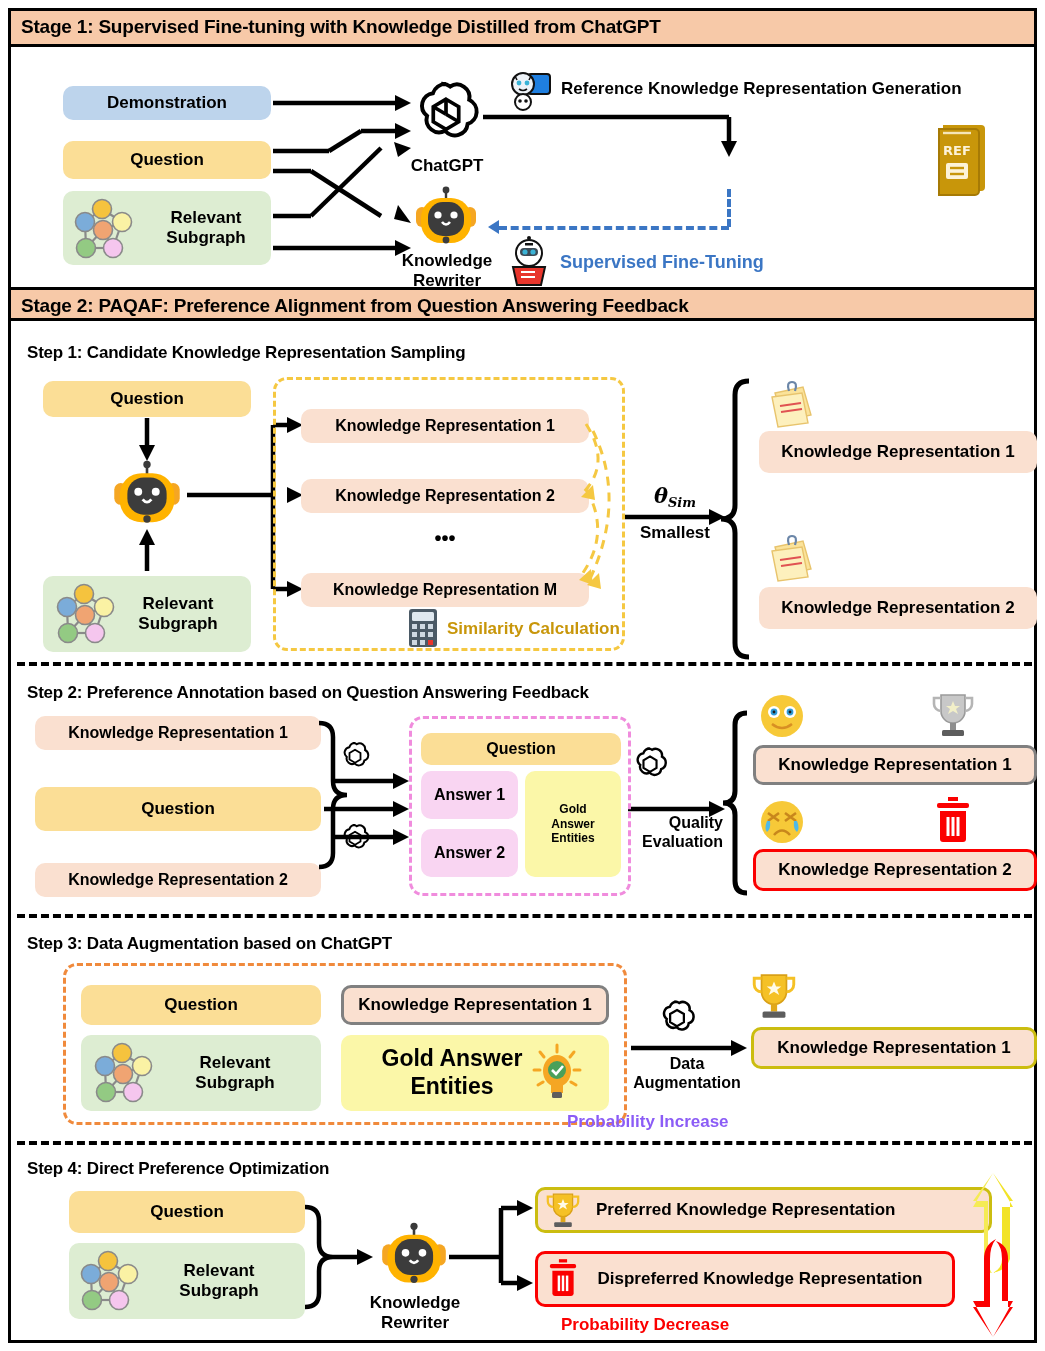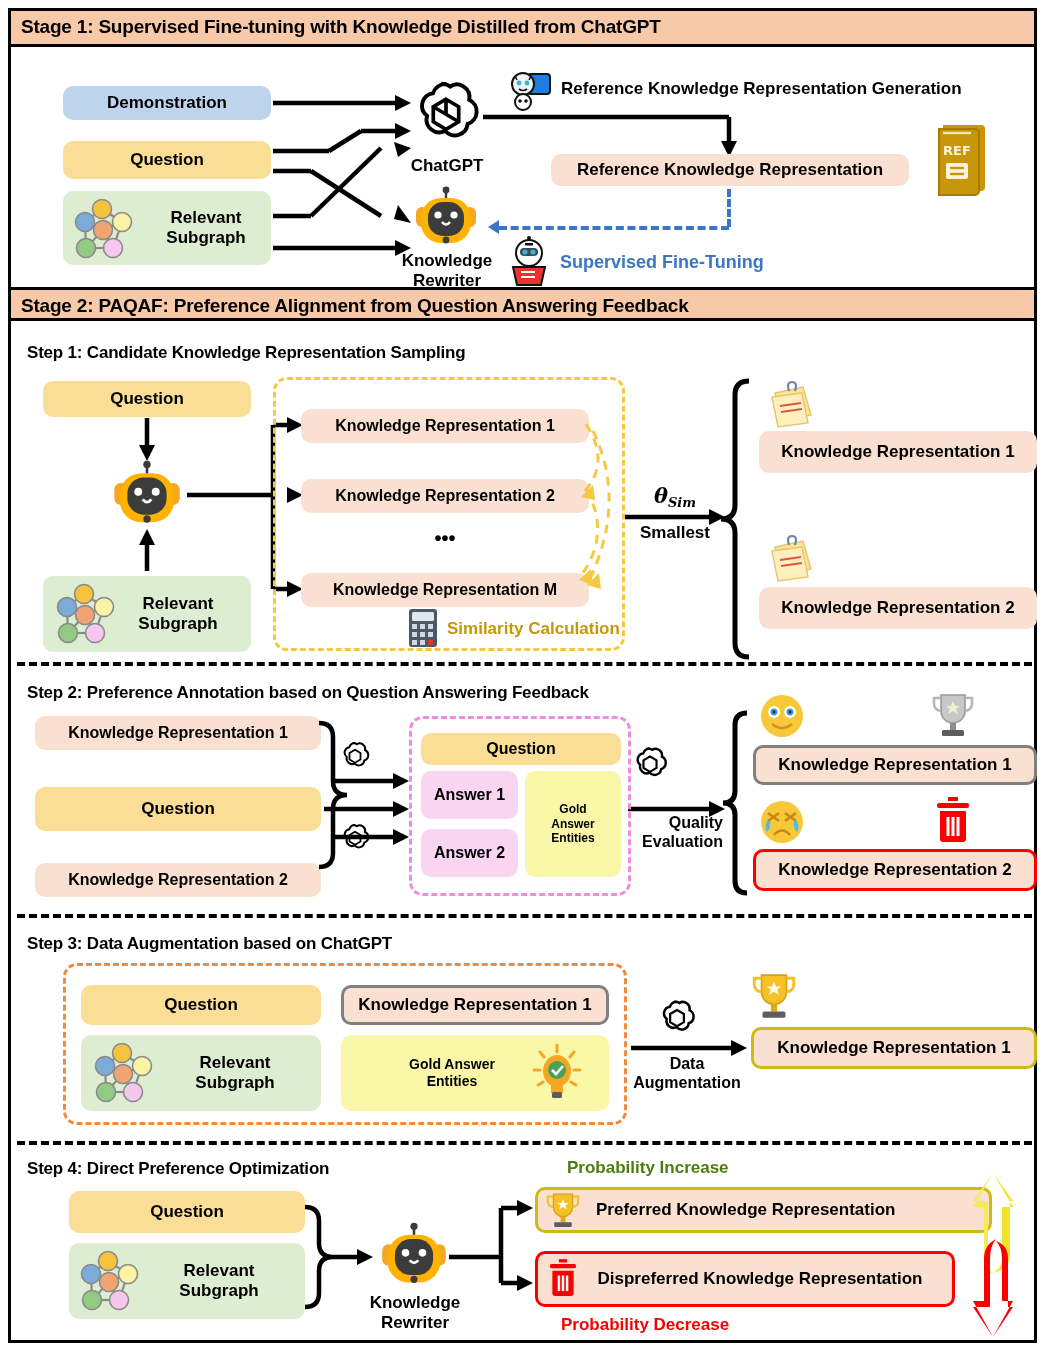--- a/index.html
+++ b/index.html
@@ -179,21 +179,20 @@
       <circle cx="19" cy="12" r="2.4" fill="#3ab3d6"></circle>
     <path d="M11 18 q4 3 8 0" stroke="#111" stroke-width="1.6" fill="none"></path>
     <circle cx="15" cy="31" r="8" fill="#fff" stroke="#111" stroke-width="2"></circle>
     <circle cx="12" cy="30" r="1.8" fill="#111"></circle>
       <circle cx="18" cy="30" r="1.8" fill="#111"></circle>
     <line x1="7" y1="5" x2="9" y2="9" stroke="#111" stroke-width="1.6"></line>
     <line x1="23" y1="5" x2="21" y2="9" stroke="#111" stroke-width="1.6"></line>
   </svg>
   <div class="label" style="left:550px; top:68px; font-size:17px;">Reference Knowledge Representation Generation</div>
 
-  <div class="box peach" style="left:540px; top:143px; width:358px; height:32px; font-size:17px;">Reference Knowledge Representation</div>
 
   <svg class="svg-layer" style="left:922px; top:108px;" width="58" height="78" viewBox="0 0 58 78">
     <path d="M10 6 h38 a4 4 0 0 1 4 4 v58 a4 4 0 0 1 -4 4 h-38 z" fill="#c8960a"></path>
     <path d="M6 10 h36 a4 4 0 0 1 4 4 v58 a4 4 0 0 1 -4 4 h-36 z" fill="#c8960a" stroke="#a67a05" stroke-width="2"></path>
     <path d="M10 14 h28" stroke="#f5e6b8" stroke-width="2.4"></path>
     <rect x="13" y="24" width="23" height="14" fill="none"></rect>
     <text x="24" y="36" font-family="DejaVu Sans, sans-serif" font-size="13" font-weight="bold" fill="#fdf3d8" text-anchor="middle">REF</text>
     <rect x="13" y="44" width="22" height="16" rx="2" fill="#fdf3d8"></rect>
     <line x1="17" y1="49" x2="31" y2="49" stroke="#c8960a" stroke-width="2.4"></line>
     <line x1="17" y1="55" x2="31" y2="55" stroke="#c8960a" stroke-width="2.4"></line>
@@ -480,21 +479,21 @@
       <circle cx="16" cy="26" r="9.5" fill="#7bacd9"></circle>
         <circle cx="33" cy="13" r="9.5" fill="#f5c33e"></circle>
       <circle cx="53" cy="26" r="9.5" fill="#faf2a4"></circle>
         <circle cx="34" cy="34" r="9.5" fill="#f0a472"></circle>
       <circle cx="17" cy="52" r="9.5" fill="#93ca83"></circle>
         <circle cx="44" cy="52" r="9.5" fill="#f5c6ee"></circle>
     </g>
   </svg>
 
   <div class="box gold" style="left:330px; top:1024px; width:268px; height:76px; justify-content:flex-start; padding-left:26px;">
-    <span style="font-size:14px; white-space:pre-line; line-height:1.2; width:170px; text-align:center;">Gold Answer
+    <span style="font-size:23px; white-space:pre-line; line-height:1.2; width:170px; text-align:center;">Gold Answer
 Entities</span>
   </div>
   <svg class="svg-layer" style="left:520px; top:1032px;" width="52" height="58" viewBox="0 0 52 58">
     <g stroke="#f5a623" stroke-width="3" stroke-linecap="round">
       <line x1="26" y1="2" x2="26" y2="9"></line>
       <line x1="9" y1="9" x2="13" y2="14"></line>
         <line x1="43" y1="9" x2="39" y2="14"></line>
       <line x1="3" y1="27" x2="9" y2="27"></line>
         <line x1="49" y1="27" x2="43" y2="27"></line>
       <line x1="7" y1="42" x2="12" y2="39"></line>
@@ -586,21 +585,21 @@
     <rect x="8" y="11" width="50" height="45" rx="20" fill="#ffb300"></rect>
     <rect x="15" y="15" width="36" height="34" rx="15" fill="#3c3c3c"></rect>
     <circle cx="25" cy="28" r="3.6" fill="#fff"></circle>
       <circle cx="41" cy="28" r="3.6" fill="#fff"></circle>
     <path d="M29 35 q4 5 8 0" stroke="#fff" stroke-width="2.6" fill="none"></path>
     <circle cx="33" cy="53" r="3.4" fill="#3c3c3c"></circle>
   </svg>
   <div class="label" style="left:348px; top:1282px; width:112px; text-align:center; font-size:17px; white-space:pre-line; line-height:1.15;">Knowledge
 Rewriter</div>
 
-  <div class="label" style="left:556px; top:1147px; font-size:17px; color:#4d7c0f;">Probability Increase</div>
+  <div class="label" style="left:556px; top:1101px; font-size:17px; color:#8b5cf6;">Probability Increase</div>
 
   <div class="box peach b-olive" style="left:524px; top:1176px; width:457px; height:46px; justify-content:flex-start; padding-left:58px;">
     <span style="font-size:17px;">Preferred Knowledge Representation</span>
   </div>
   <svg class="svg-layer" style="left:532px; top:1180px;" width="40" height="40" viewBox="0 0 48 50">
     <path d="M12 4 h24 v16 a12 12 0 0 1 -24 0 z" fill="#f5c126" stroke="#d9a016" stroke-width="1.6"></path>
     <path d="M12 7 h-7 v6 a7 7 0 0 0 7 7" fill="none" stroke="#f5c126" stroke-width="2.8"></path>
     <path d="M36 7 h7 v6 a7 7 0 0 1 -7 7" fill="none" stroke="#f5c126" stroke-width="2.8"></path>
     <rect x="21" y="32" width="6" height="7" fill="#e0a81a"></rect>
     <rect x="13" y="39" width="22" height="6" rx="1.5" fill="#5d5d5d"></rect>

